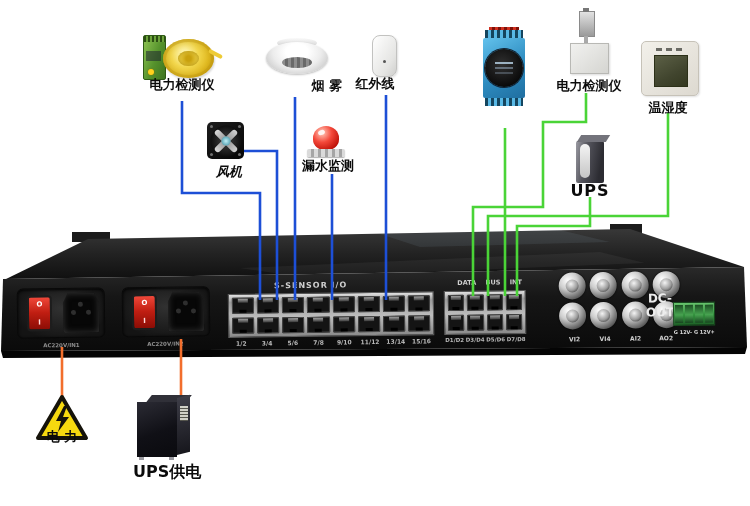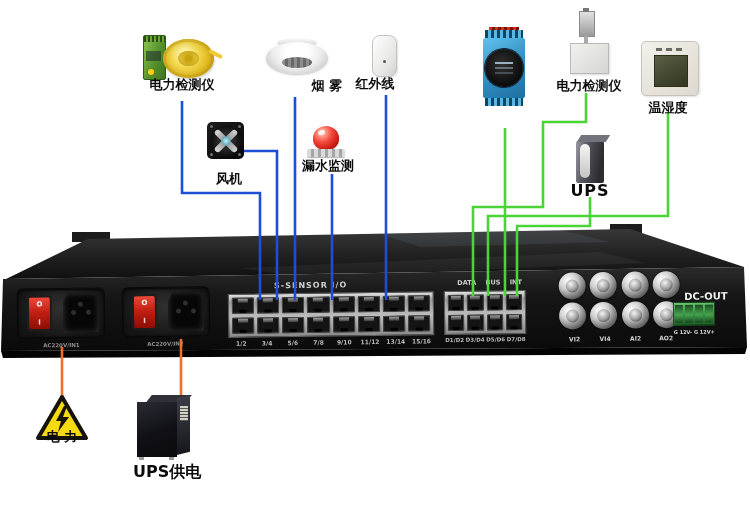--- a/index.html
+++ b/index.html
@@ -256,21 +256,21 @@
       <div class="bnc"></div>
         <div class="bnc"></div>
     </div>
     <div class="plabels" style="left:559px;top:68px;width:122px;font-size:6px;color:#cfcfcf;">
       <span>VI2</span>
       <span>VI4</span>
       <span>AI2</span>
       <span>AO2</span>
     </div>
 
-    <div class="ptext" style="left:683px;top:25px;width:46px;text-align:center;font-size:10px;color:#ededed;">DC-OUT</div>
+    <div class="ptext" style="left:637px;top:25px;width:46px;text-align:center;font-size:12px;color:#ededed;">DC-OUT</div>
     <div class="dc-term">
         <i></i>
         <i></i>
         <i></i>
         <i></i>
       </div>
     <div class="ptext" style="left:660px;top:63px;width:68px;text-align:center;font-size:5px;color:#d8d8d8;">G 12V- G 12V+</div>
   </div>
 
   <svg class="layer" width="750" height="506">
@@ -320,21 +320,21 @@
       <div class="th-screen"></div>
     </div>
   <div class="dev-label" style="left:634px;top:99px;width:68px;">温湿度</div>
 
   <div class="abs fan">
     <div class="fan-hub"></div>
       <div class="fan-bar a"></div>
       <div class="fan-bar b"></div>
       <div class="fan-c"></div>
   </div>
-  <div class="dev-label" style="left:199px;top:170px;width:60px;">风机</div>
+  <div class="dev-label" style="left:199px;top:163px;width:60px;font-style:italic;">风机</div>
 
   <div class="abs alarm-dome"></div>
   <div class="abs alarm-base"></div>
   <div class="dev-label" style="left:297px;top:157px;width:62px;">漏水监测</div>
 
   <div class="abs ups-tower"></div>
   <div class="dev-label" style="left:560px;top:181px;width:60px;font-size:16px;letter-spacing:1px;">UPS</div>
 
   <svg class="warn" width="54" height="48" viewBox="0 0 54 48">
     <path d="M27 3 L51 44 L3 44 Z" fill="#f6d90f" stroke="#15130a" stroke-width="4" stroke-linejoin="round"></path>

